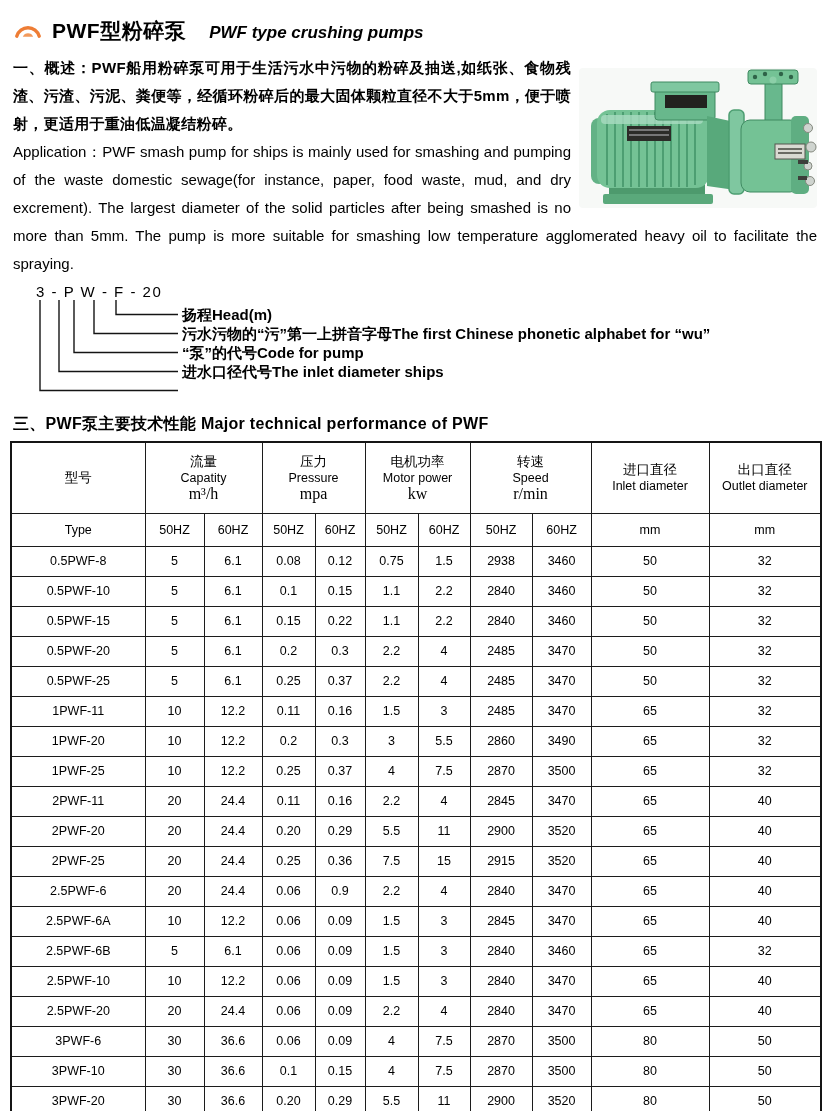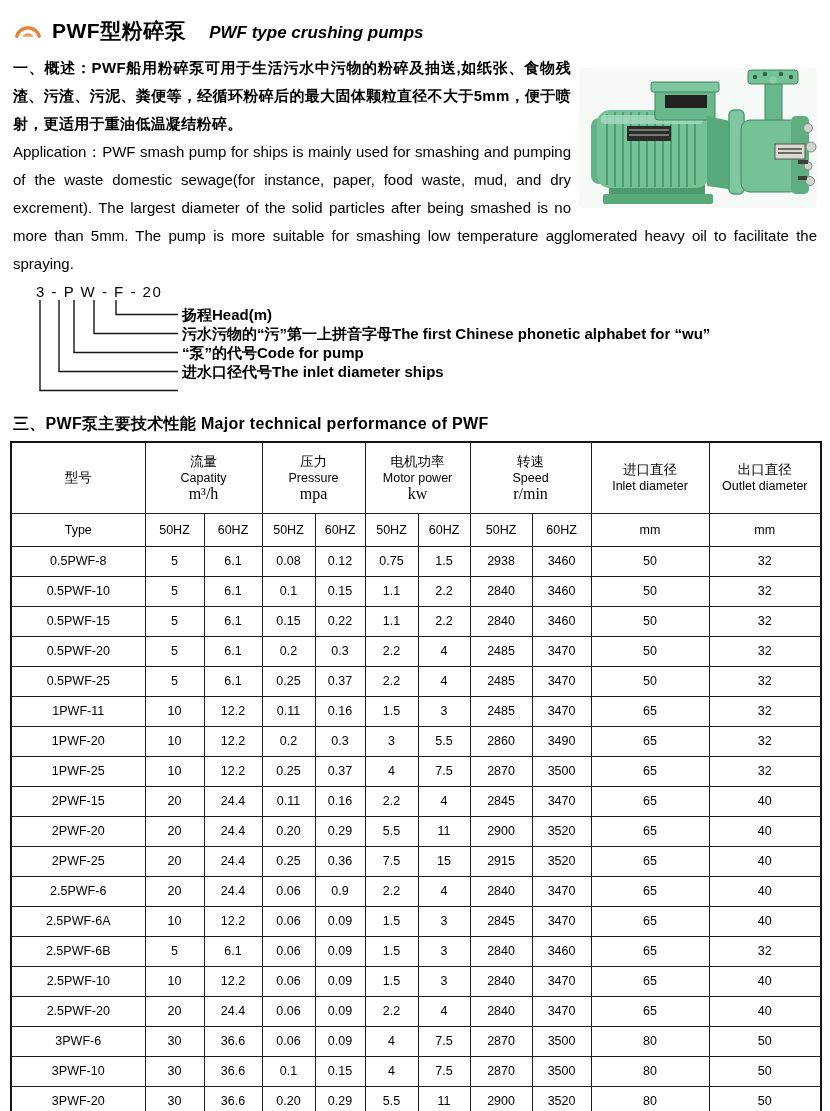--- a/index.html
+++ b/index.html
@@ -304,21 +304,21 @@
           <td>0.25</td>
           <td>0.37</td>
           <td>4</td>
           <td>7.5</td>
           <td>2870</td>
           <td>3500</td>
           <td>65</td>
           <td>32</td>
         </tr>
         <tr>
-          <td>2PWF-15</td>
+          <td>2PWF-11</td>
           <td>20</td>
           <td>24.4</td>
           <td>0.11</td>
           <td>0.16</td>
           <td>2.2</td>
           <td>4</td>
           <td>2845</td>
           <td>3470</td>
           <td>65</td>
           <td>40</td>

